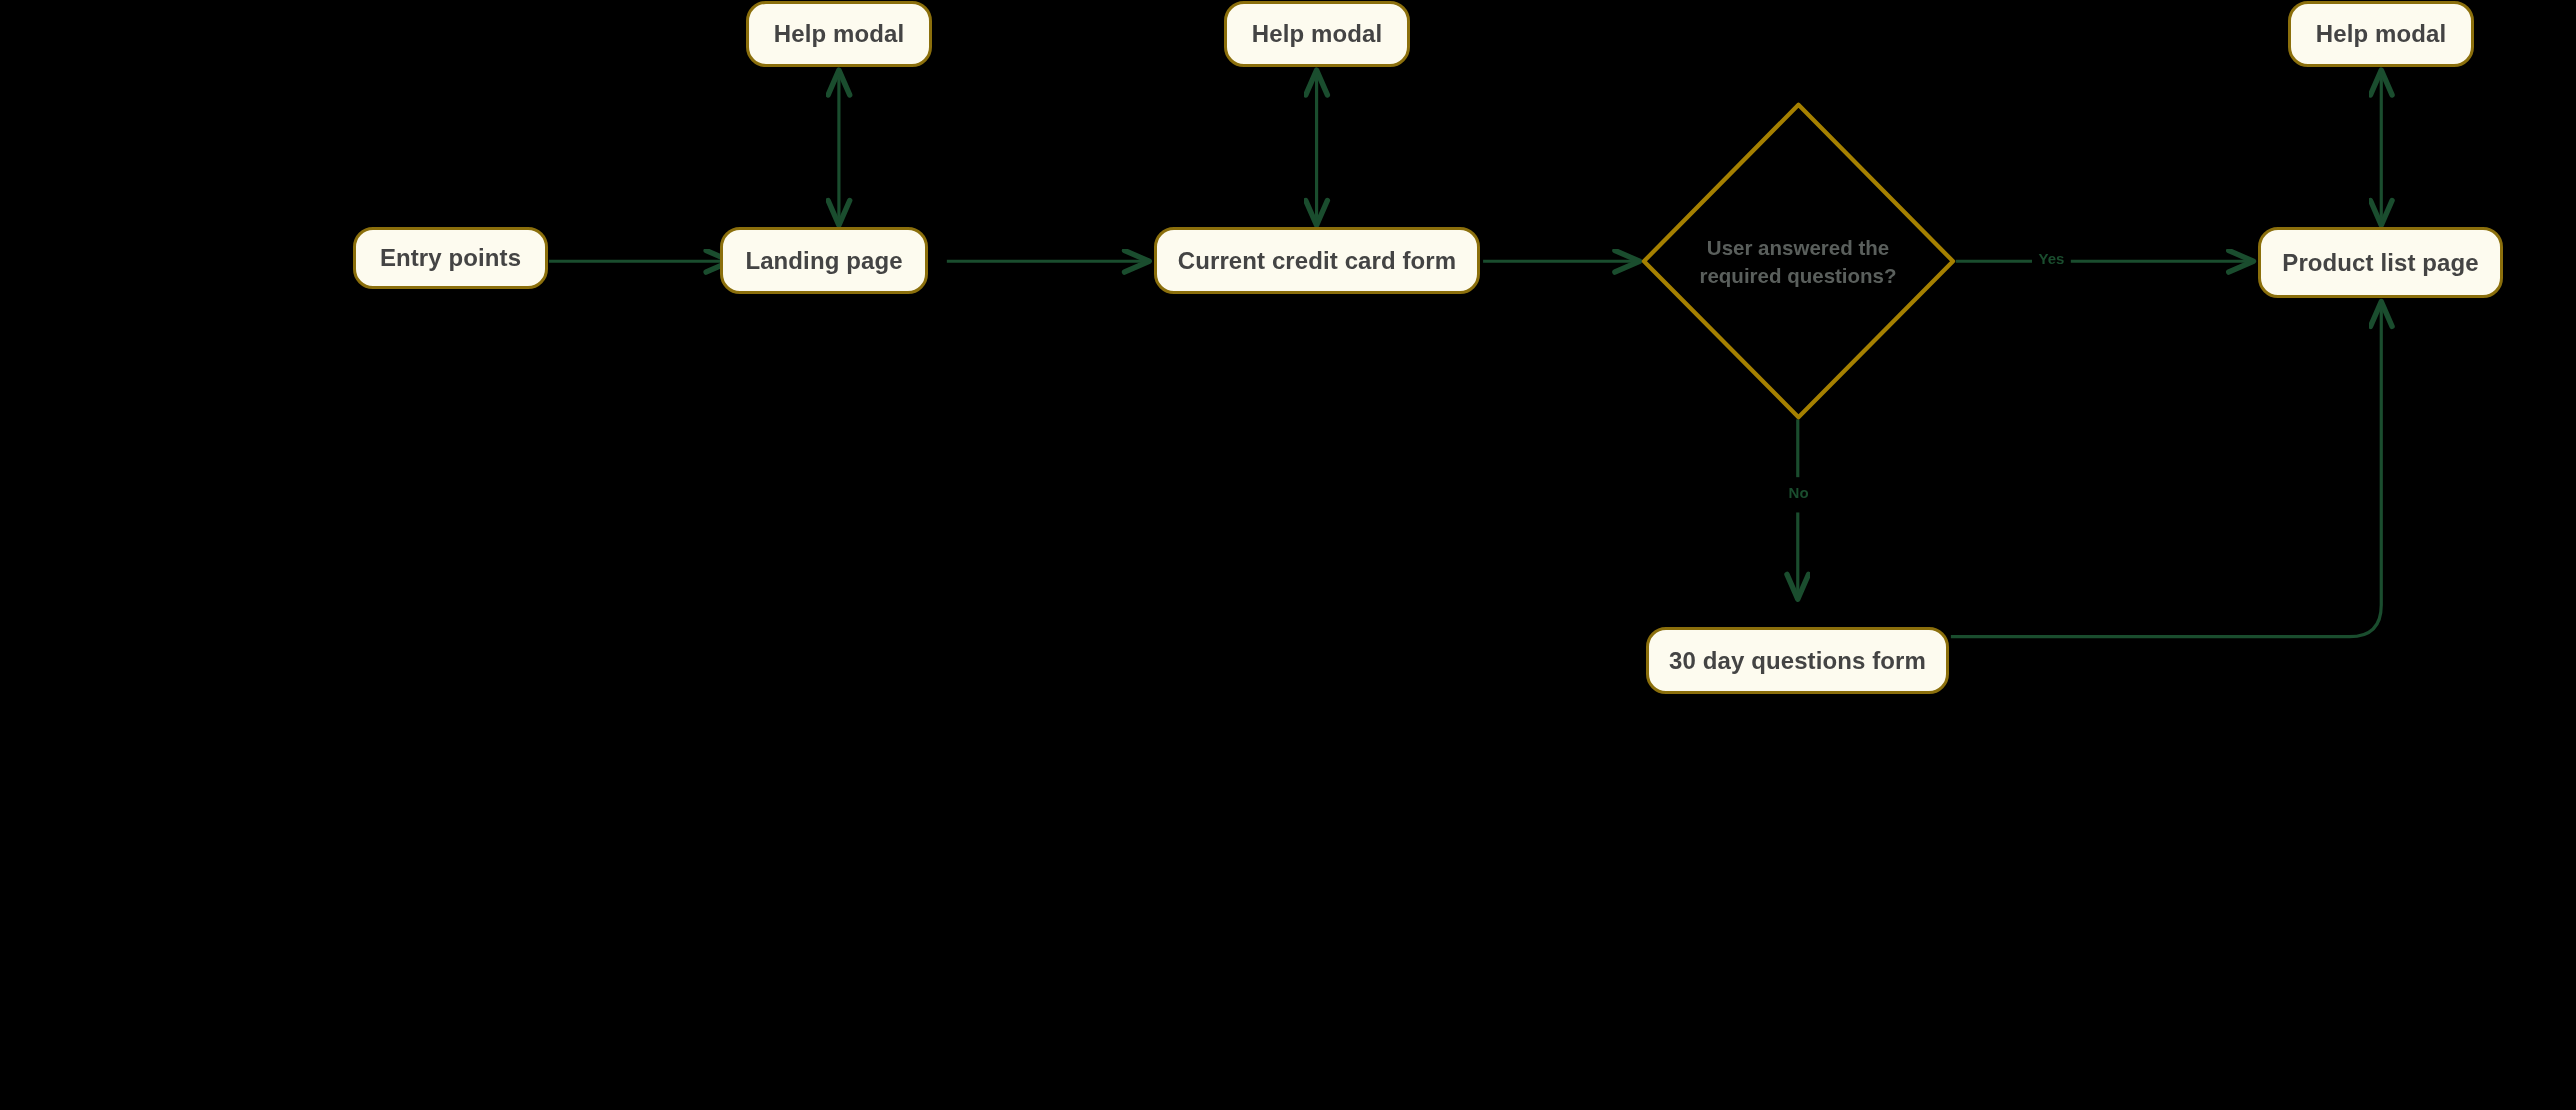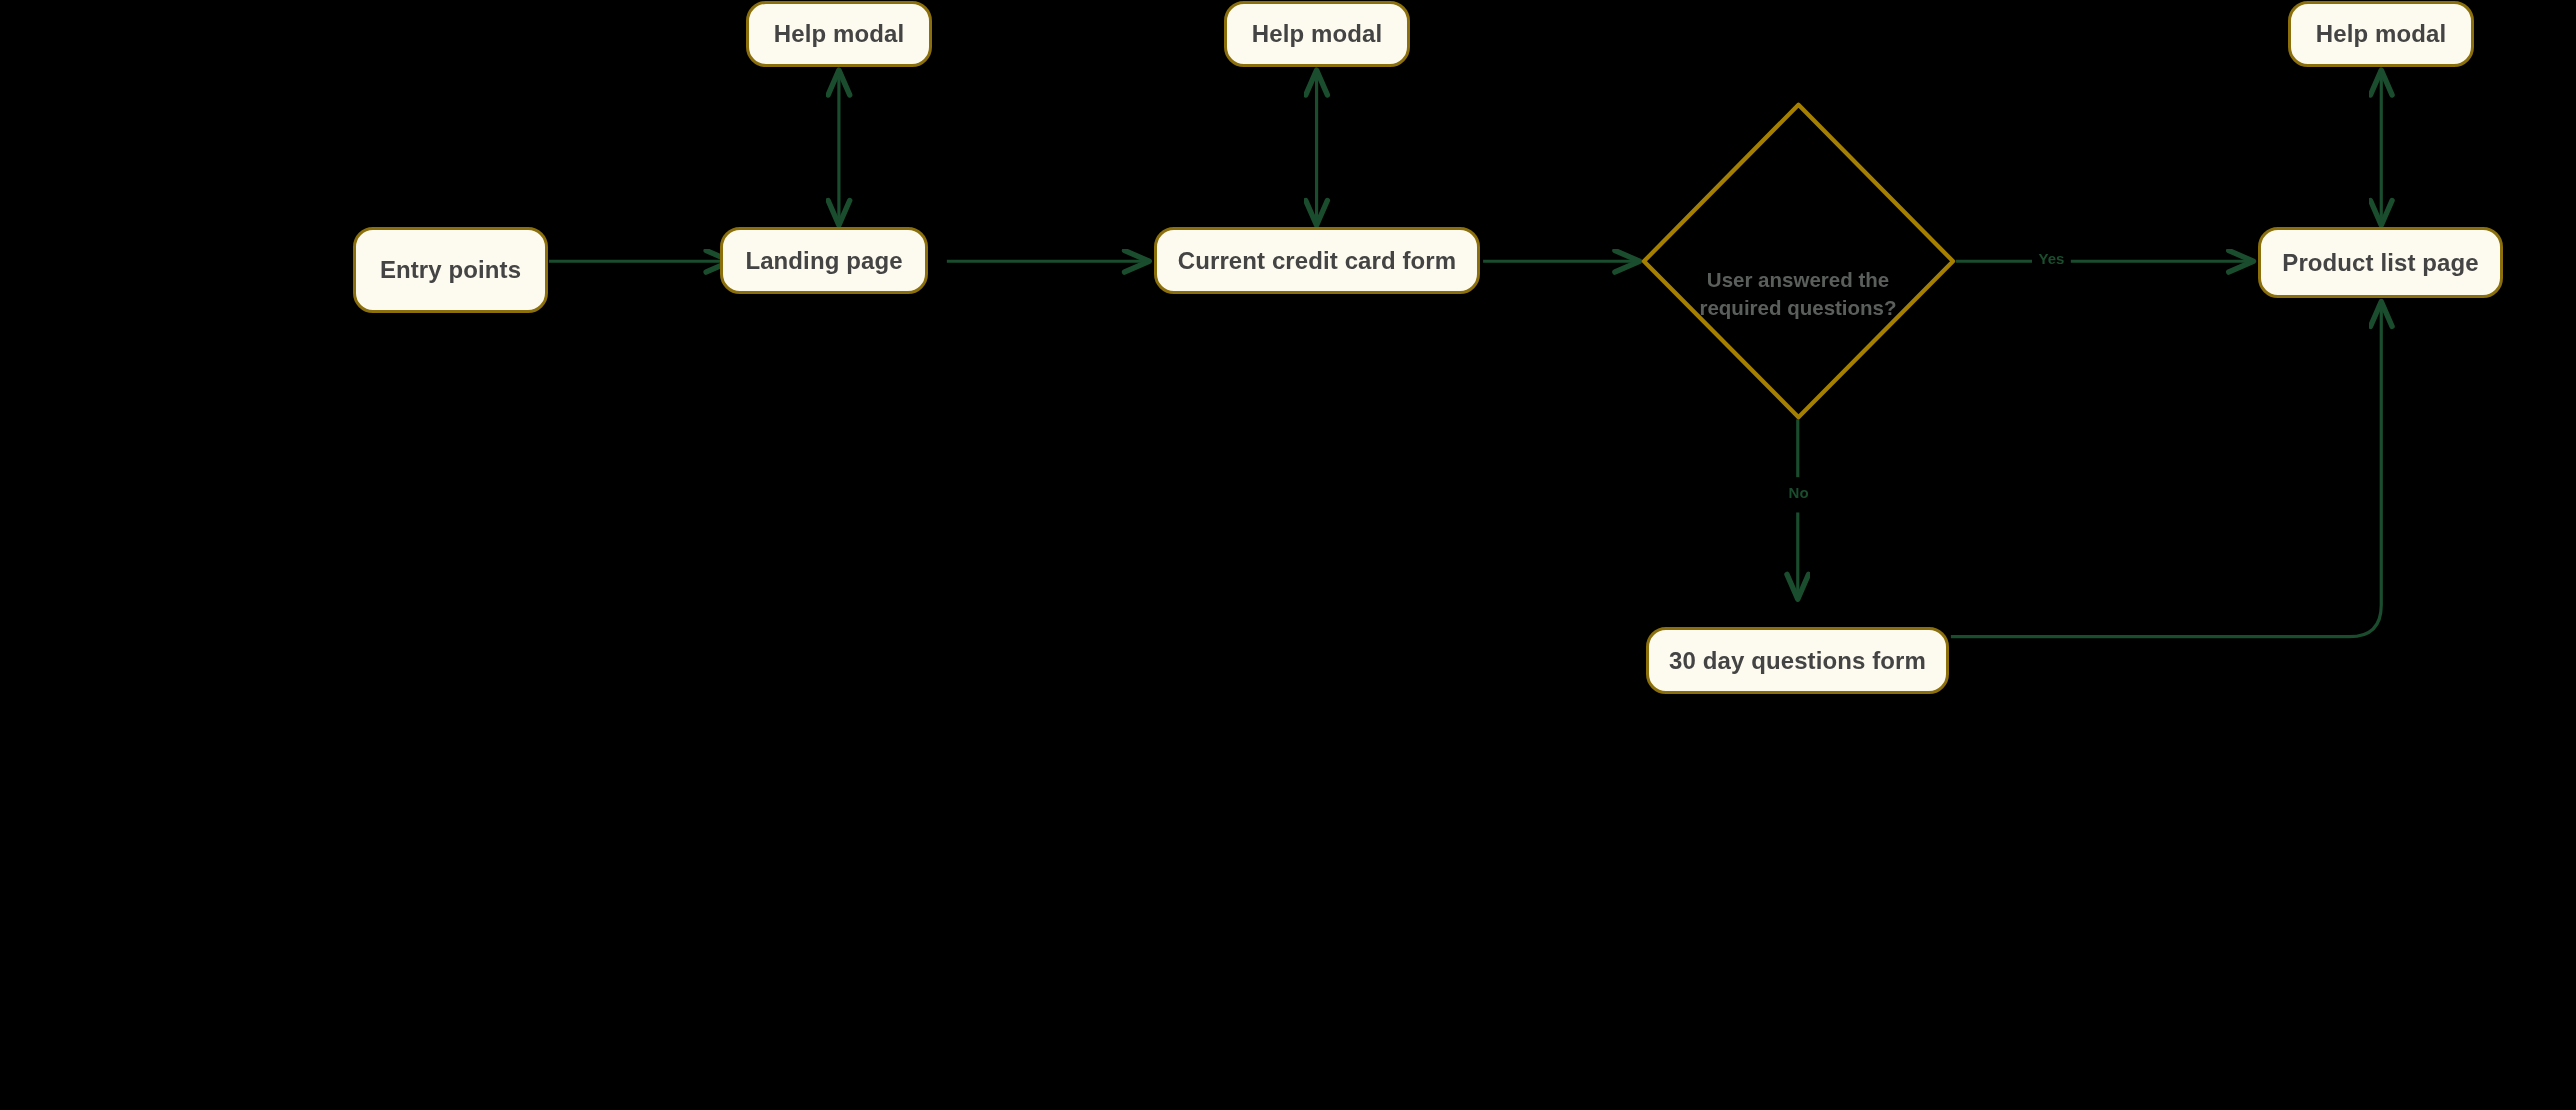--- a/index.html
+++ b/index.html
@@ -107,33 +107,33 @@
   </div>
 
   <div class="node" style="left:1224px; top:1.4px; width:186px; height:66px;">
     <span>Help modal</span>
   </div>
 
   <div class="node" style="left:2288px; top:1.4px; width:186px; height:66px;">
     <span>Help modal</span>
   </div>
 
-  <div class="node" style="left:353px; top:227px; width:195px; height:86px;">
+  <div class="node" style="left:353px; top:227px; width:195px; height:62px;">
     <span>Entry points</span>
   </div>
 
   <div class="node" style="left:720px; top:227px; width:208px; height:67px;">
     <span>Landing page</span>
   </div>
 
   <div class="node" style="left:1154px; top:227px; width:326px; height:67px;">
     <span>Current credit card form</span>
   </div>
 
-  <div class="decision-label" style="left:1657px; top:233px; width:282px; height:58px; flex-direction:column;margin-top:32px;">
+  <div class="decision-label" style="left:1657px; top:233px; width:282px; height:58px; flex-direction:column;">
     <span>User answered the</span>
     <span>required questions?</span>
   </div>
 
   <div class="node" style="left:2258px; top:227px; width:245px; height:71px;">
     <span>Product list page</span>
   </div>
 
   <div class="node" style="left:1646px; top:603px; width:303px; height:67px;margin-top:24px;">
     <span>30 day questions form</span>

